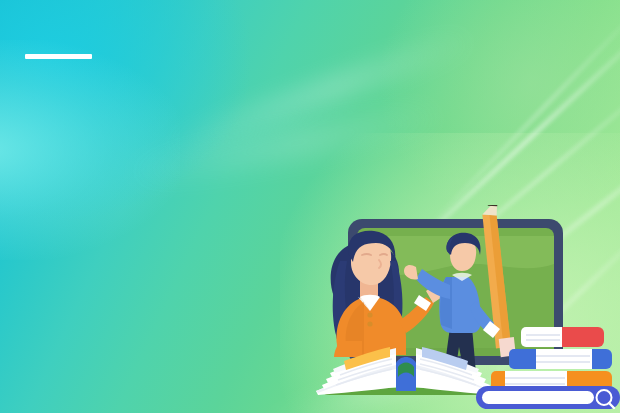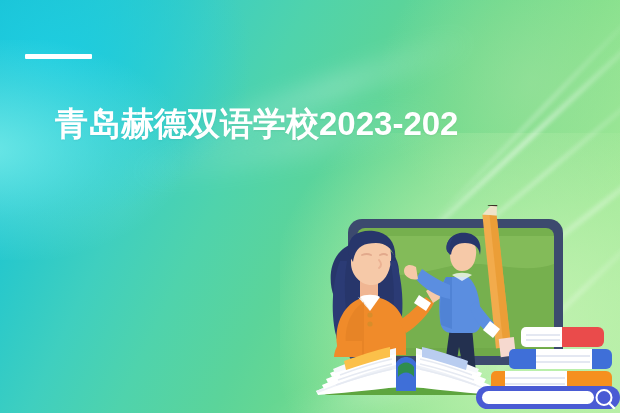--- a/index.html
+++ b/index.html
@@ -149,21 +149,20 @@
   <div class="streak s6"></div>
   <div class="streak s7"></div>
   <div class="streak s3"></div>
   <div class="streak s1"></div>
   <div class="streak s2"></div>
   <div class="streak s4"></div>
   <div class="streak s8"></div>
 
   <div class="accent-rule"></div>
 
-  <div class="headline">青岛赫德双语学校2023-202</div>
 
   <div id="illustration">
     <svg width="320" height="208" viewBox="0 0 320 208" xmlns="http://www.w3.org/2000/svg">
 
       <g>
         <rect x="48" y="14" width="215" height="146" rx="14" ry="14" fill="#3c4a6e"></rect>
         <rect x="57" y="23" width="197" height="128" rx="8" ry="8" fill="#76b04e"></rect>
         <path d="M57 31 h197 v28 c-33 12 -70 -6 -103 2 c-33 8 -63 14 -94 4 z" fill="#86bd5c" opacity="0.85"></path>
         <path d="M57 143 h197 v0 c0 4.4 -3.6 8 -8 8 H65 c-4.4 0 -8 -3.6 -8 -8 z" fill="#6aa244" opacity="0.5"></path>
       </g>

